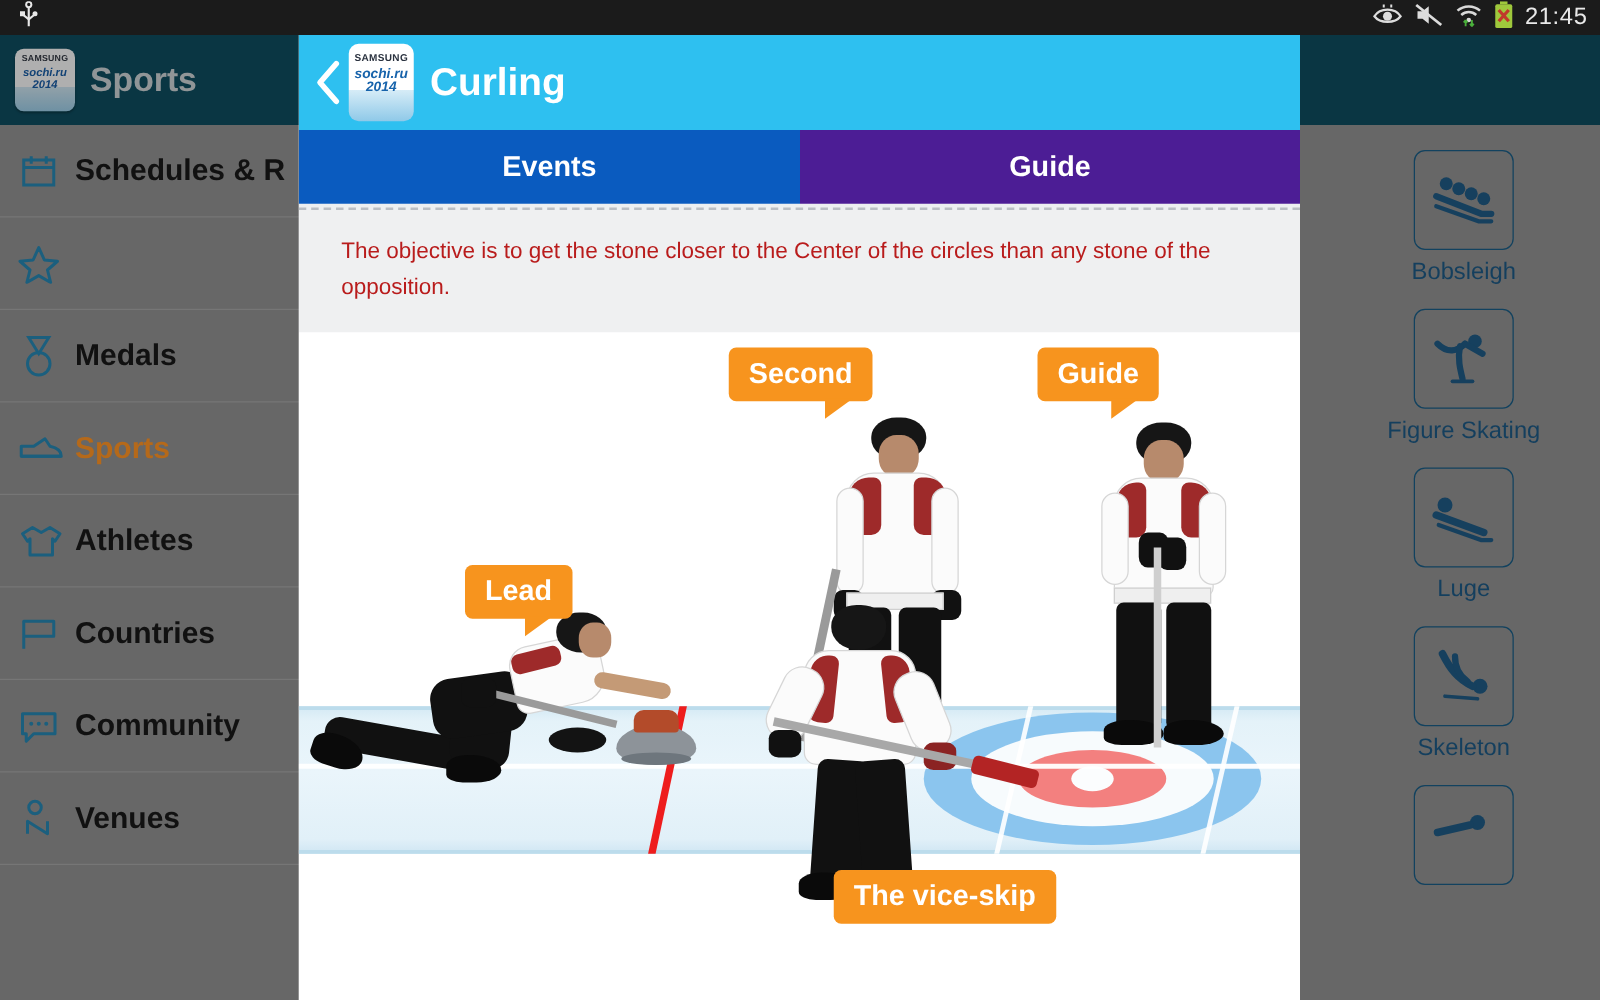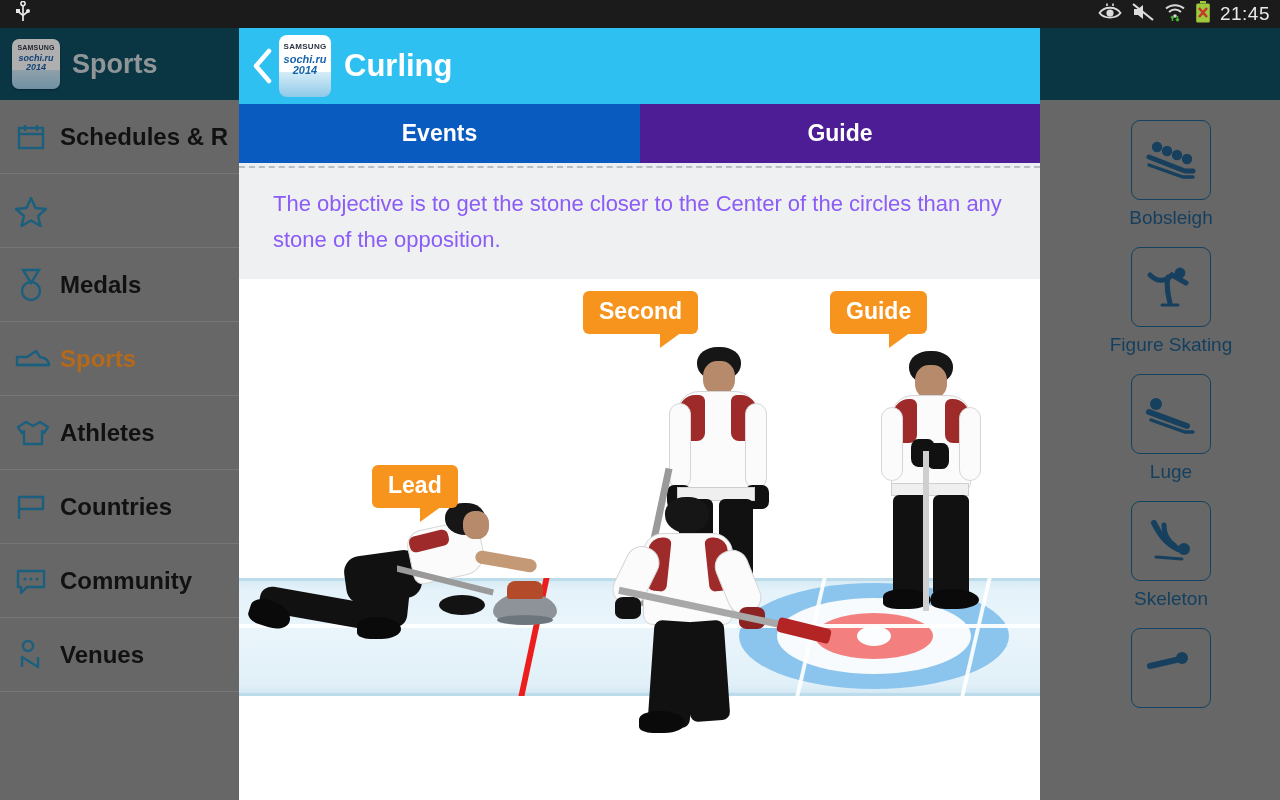--- a/index.html
+++ b/index.html
@@ -58,21 +58,21 @@
   #fg-title { position:absolute; left:105px; top:50%; transform:translateY(-50%); color:#fff; font-size:31px; font-weight:bold; }
 
   #tabs { display:flex; height:59px; }
   .tab { flex:0 0 401px; display:flex; align-items:center; justify-content:center; font-size:23px; font-weight:bold; }
   .tab.inactive { background:#0a5bbf; color:#ffffff; flex:0 0 401px; }
   .tab.active { background:#4c1d95; color:#fff; flex:1; }
 
   #dashed { height:5px; background:#eceff1; border-bottom:2px dashed #b9bec4; }
 
   #desc { background:#eff0f1; padding:18px 34px 22px 34px; }
-  #desc p { font-size:22px; line-height:1.62; color:#8b5cf6; }
+  #desc p { font-size:18px; line-height:1.62; color:#b91c1c; }
 
   
   #illus { position:relative; height:100%; background:#fff; }
 
   .ice { position:absolute; left:0; width:801px; }
   #ice-band { top:299px; height:118px; background:linear-gradient(180deg,#d3e9f4 0%,#e4f2f9 10%,#eaf5fb 45%,#e1f0f8 90%,#cfe6f3 100%); }
   #ice-line-mid { position:absolute; left:0; width:801px; top:345px; height:4px; background:#ffffff; opacity:.95; }
   #ice-top-edge { position:absolute; left:0; width:801px; top:299px; height:3px; background:#bcdcec; }
   #ice-bot-edge { position:absolute; left:0; width:801px; top:414px; height:3px; background:#bcdcec; }
 
@@ -413,20 +413,23 @@
         <span class="tail"></span>
       </div>
       <div class="callout" style="left:344px; top:12px;text-align:center;">
         <span>Second</span>
         <span class="tail"></span>
       </div>
       <div class="callout" style="left:591px; top:12px;">
         <span>Guide</span>
         <span class="tail"></span>
       </div>
+      <div class="callout" style="left:428px; top:430px;">
+        <span>The vice-skip</span>
+      </div>
 
     </div>
   </div>
 
   <div id="statusbar">
     <div class="left">
       <span class="sicon">
         <svg width="18" height="22" viewBox="0 0 18 22">
             <circle cx="9" cy="2.6" r="2.1" fill="none" stroke="#e8e8e8" stroke-width="1.6"></circle>
             <path d="M9 5 L9 20" stroke="#e8e8e8" stroke-width="1.7"></path>

